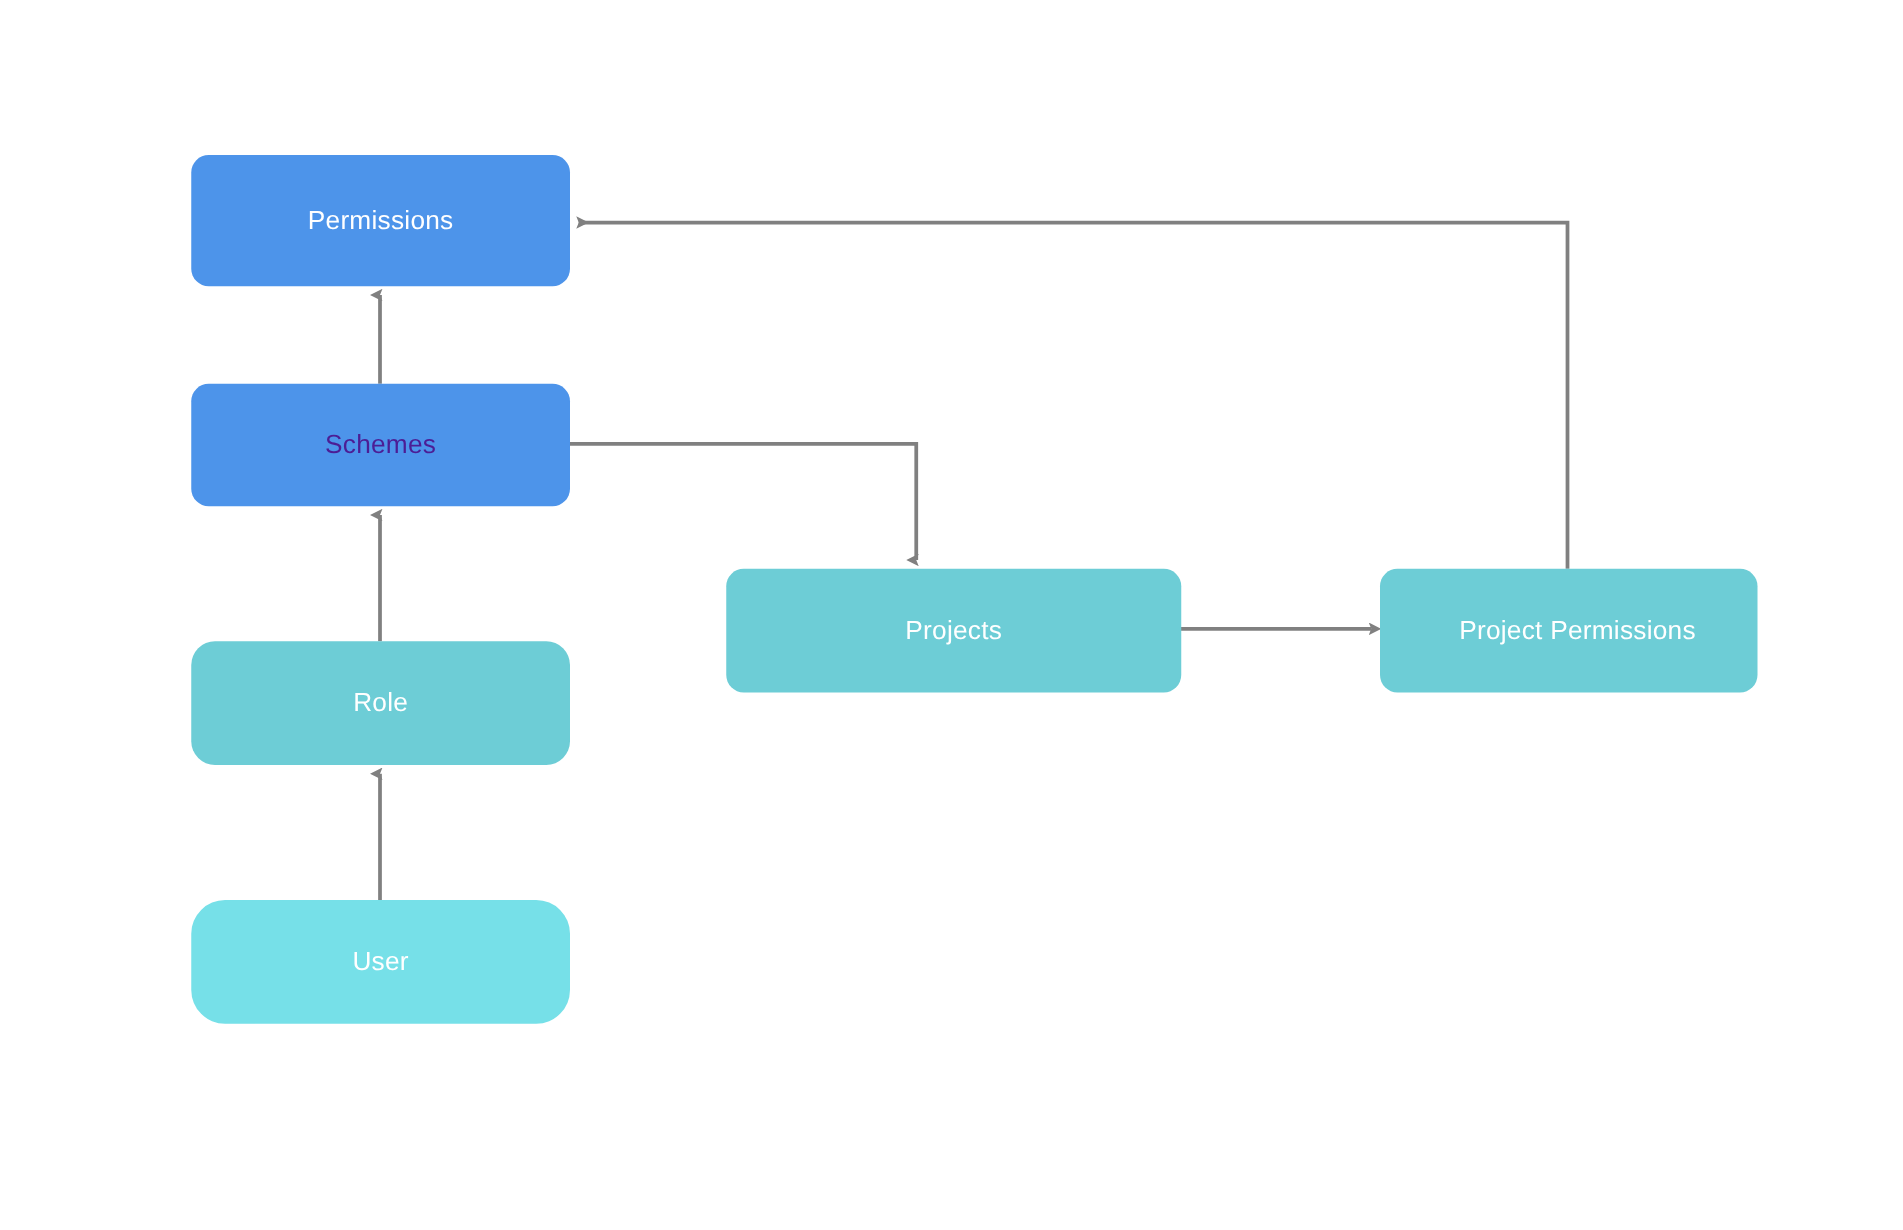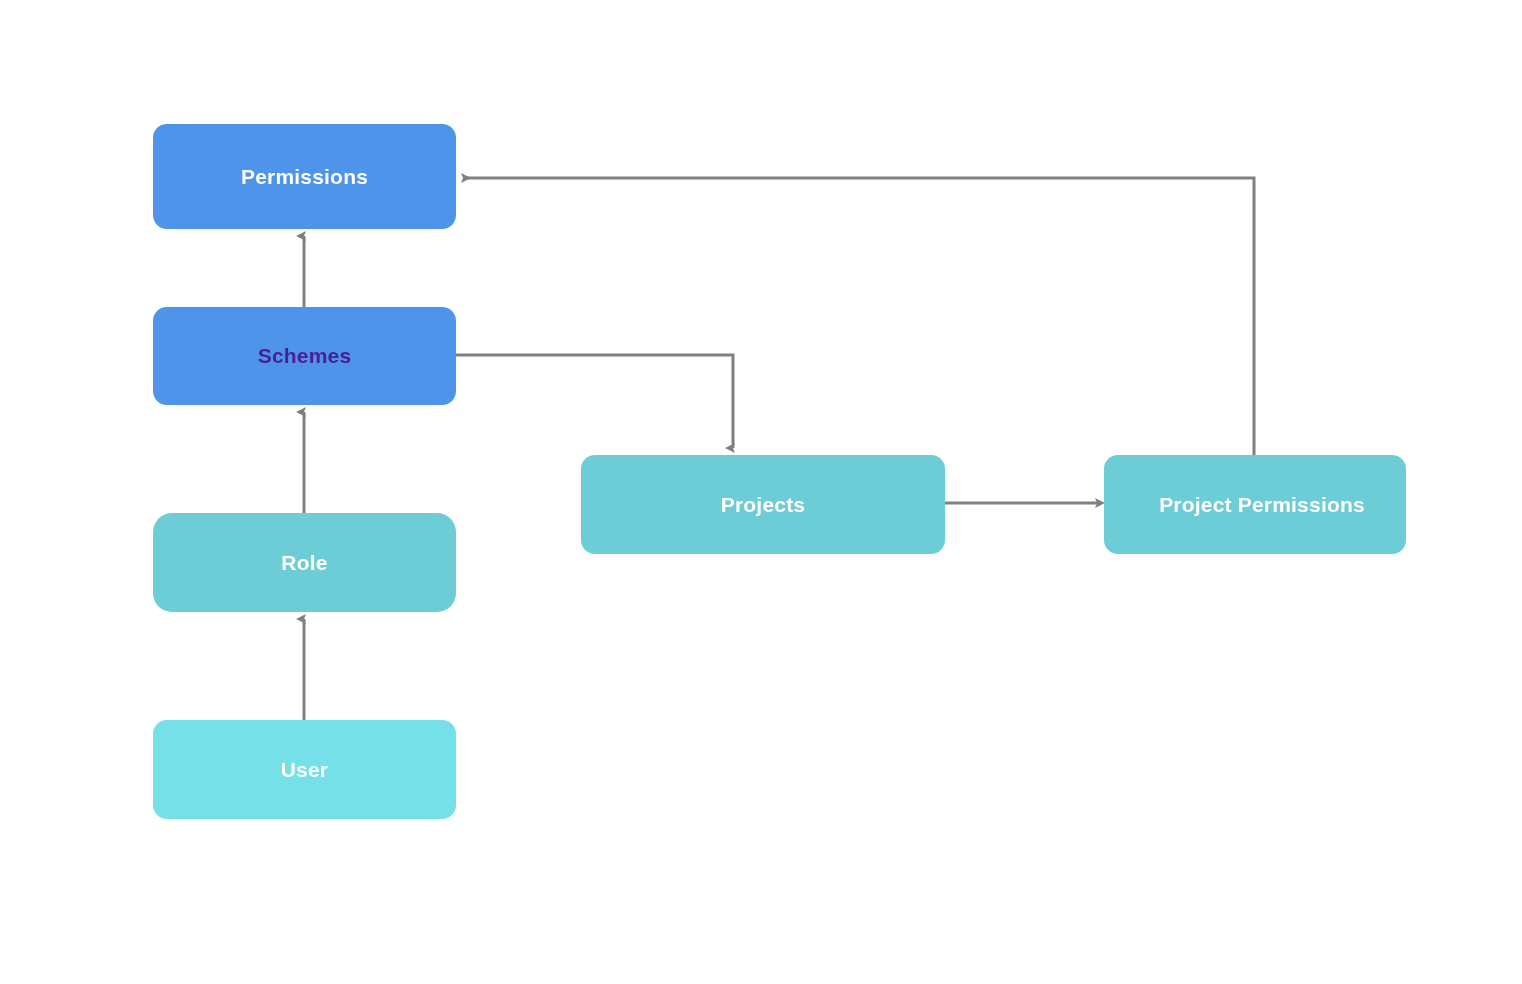--- a/index.html
+++ b/index.html
@@ -27,21 +27,21 @@
     pointer-events: none;
   }
   .node {
     position: absolute;
     display: flex;
     align-items: center;
     justify-content: center;
     border-radius: 14px;
     color: #ffffff;
     font-size: 21px;
-    font-weight: 700;
+    font-weight: 400;
     letter-spacing: 0.2px;
     text-align: center;
     box-sizing: border-box;
     padding: 0 10px;
     line-height: 1.2;
     user-select: none;
   }
   .node-label {
     display: block;
     white-space: nowrap;
@@ -82,21 +82,21 @@
   </div>
 
   <div class="node" style="left: 153px; top: 307px; width: 303px; height: 98px; background: rgb(77, 148, 234); color: #4c1d95;">
     <span class="node-label">Schemes</span>
   </div>
 
   <div class="node" style="left: 153px; top: 513px; width: 303px; height: 99px; background: rgb(109, 205, 214); color: rgb(255, 255, 255); border-radius: 19px;">
     <span class="node-label">Role</span>
   </div>
 
-  <div class="node" style="left: 153px; top: 720px; width: 303px; height: 99px; background: rgb(118, 224, 232); color: rgb(255, 255, 255);">
+  <div class="node" style="left: 153px; top: 720px; width: 303px; height: 99px; background: rgb(118, 224, 232); color: rgb(255, 255, 255); border-radius: 27px;">
     <span class="node-label">User</span>
   </div>
 
   <div class="node" style="left: 581px; top: 455px; width: 364px; height: 99px; background: rgb(109, 205, 214); color: rgb(255, 255, 255);">
     <span class="node-label">Projects</span>
   </div>
 
   <div class="node" style="left: 1104px; top: 455px; width: 302px; height: 99px; background: rgb(109, 205, 214); color: rgb(255, 255, 255); padding-left: 24px;">
     <span class="node-label">Project Permissions</span>
   </div>

